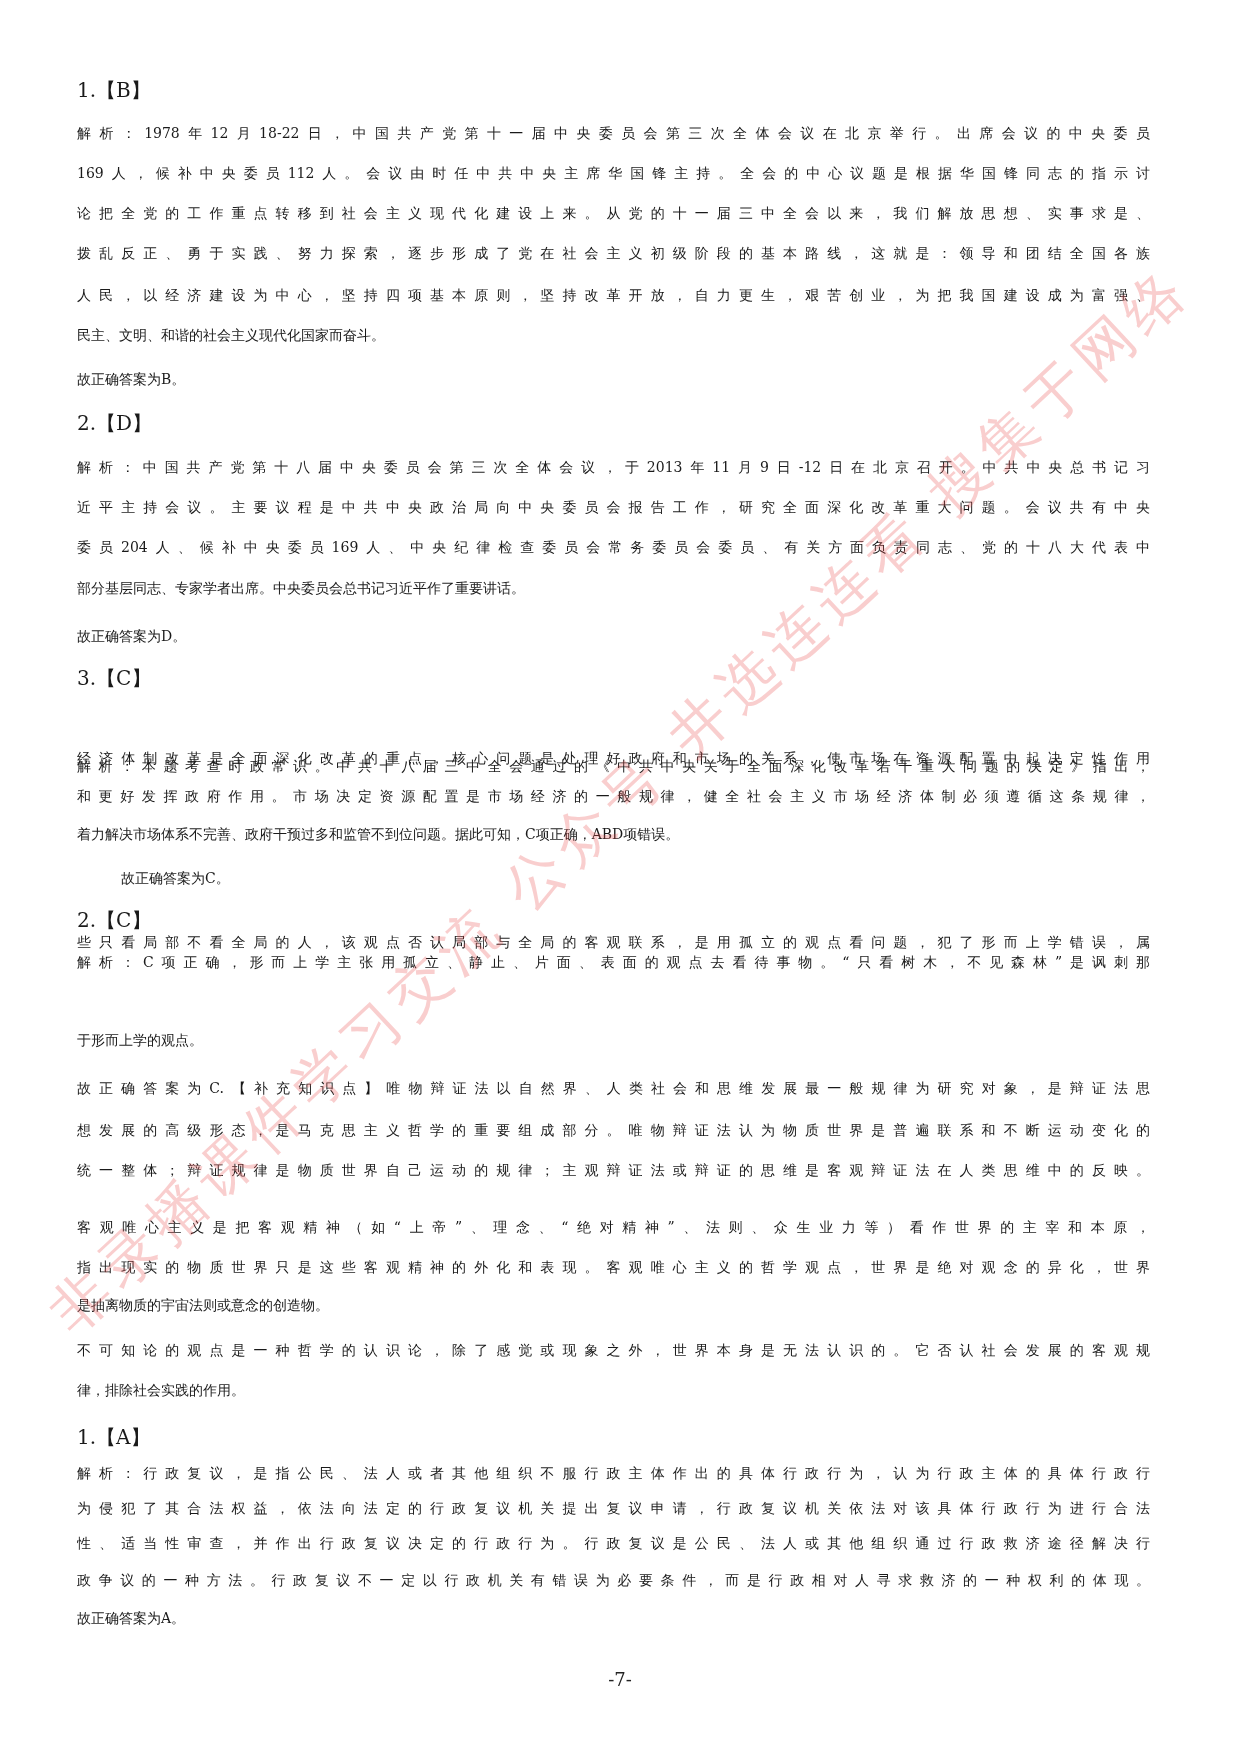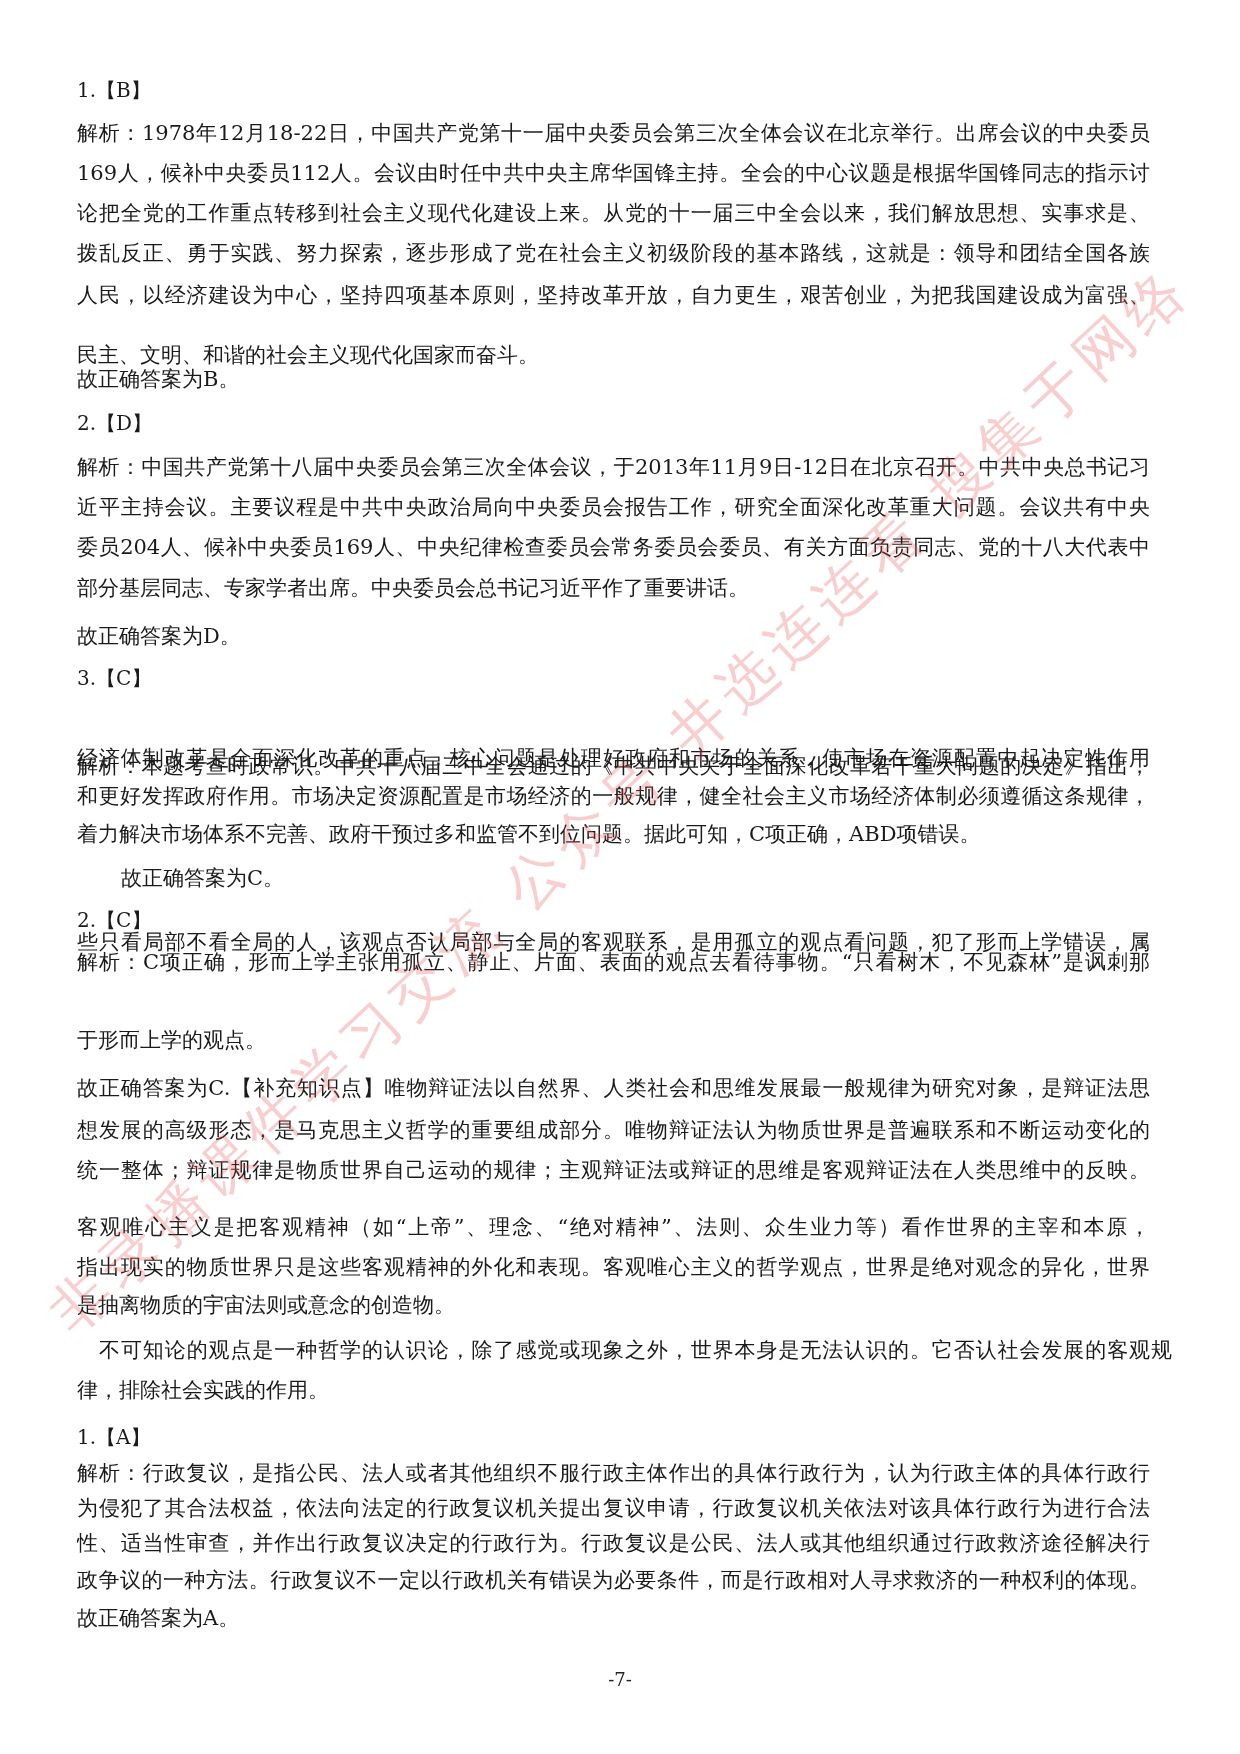--- a/index.html
+++ b/index.html
@@ -1,41 +1,41 @@
 <!DOCTYPE html>
 <html><head>
 <meta charset="utf-8">
 <style>
   html, body { margin: 0; padding: 0; background: #ffffff; }
   body { width: 1240px; height: 1754px; position: relative; overflow: hidden;
          font-family: "DejaVu Serif", "Liberation Serif", serif; color: #1a1a1a; }
   .page { position: absolute; left: 0; top: 0; width: 1240px; height: 1754px; background: #fff; }
   .line { position: absolute; left: 77px; width: 1073px; height: 30px; line-height: 30px;
-          font-size: 21px; white-space: nowrap; letter-spacing: 0px; }
+          font-size: 14px; white-space: nowrap; letter-spacing: 0px; }
   .line.full { text-align: justify; text-align-last: justify; white-space: normal; overflow: hidden; }
   .line.head { font-size: 20px; }
   .pagenum { position: absolute; left: 570px; width: 100px; top: 1668px; text-align: center;
              font-size: 18px; line-height: 24px; color: #222; }
   .watermark { position: absolute; left: 620px; top: 800px; transform: translate(-50%, -50%) rotate(-43deg);
                white-space: nowrap; font-size: 58px; color: rgba(235, 80, 80, 0.28);
                font-family: "DejaVu Sans", "Liberation Sans", sans-serif; letter-spacing: 8px;
                pointer-events: none; z-index: 5; }
 </style>
 </head>
 <body>
 
 <div class="page">
   <div id="lines">
       <div class="line head" style="top: 75px;">1.【B】</div>
       <div class="line full" style="top: 118px;">解析：1978年12月18-22日，中国共产党第十一届中央委员会第三次全体会议在北京举行。出席会议的中央委员</div>
       <div class="line full" style="top: 158px;">169人，候补中央委员112人。会议由时任中共中央主席华国锋主持。全会的中心议题是根据华国锋同志的指示讨</div>
       <div class="line full" style="top: 198px;">论把全党的工作重点转移到社会主义现代化建设上来。从党的十一届三中全会以来，我们解放思想、实事求是、</div>
       <div class="line full" style="top: 238px;">拨乱反正、勇于实践、努力探索，逐步形成了党在社会主义初级阶段的基本路线，这就是：领导和团结全国各族</div>
       <div class="line full" style="top: 280px;">人民，以经济建设为中心，坚持四项基本原则，坚持改革开放，自力更生，艰苦创业，为把我国建设成为富强、</div>
-      <div class="line " style="top: 340px; font-family: Liberation Serif, serif;">民主、文明、和谐的社会主义现代化国家而奋斗。</div>
+      <div class="line " style="top: 320px;">民主、文明、和谐的社会主义现代化国家而奋斗。</div>
       <div class="line " style="top: 364px;">故正确答案为B。</div>
       <div class="line head" style="top: 408px;">2.【D】</div>
       <div class="line full" style="top: 452px;">解析：中国共产党第十八届中央委员会第三次全体会议，于2013年11月9日-12日在北京召开。中共中央总书记习</div>
       <div class="line full" style="top: 492px;">近平主持会议。主要议程是中共中央政治局向中央委员会报告工作，研究全面深化改革重大问题。会议共有中央</div>
       <div class="line full" style="top: 532px;">委员204人、候补中央委员169人、中央纪律检查委员会常务委员会委员、有关方面负责同志、党的十八大代表中</div>
       <div class="line " style="top: 573px;">部分基层同志、专家学者出席。中央委员会总书记习近平作了重要讲话。</div>
       <div class="line " style="top: 621px;">故正确答案为D。</div>
       <div class="line head" style="top: 663px;">3.【C】</div>
       <div class="line full" style="top: 705px; margin-top: 46px;">解析：本题考查时政常识。中共十八届三中全会通过的《中共中央关于全面深化改革若干重大问题的决定》指出，</div>
       <div class="line full" style="top: 743px;">经济体制改革是全面深化改革的重点，核心问题是处理好政府和市场的关系，使市场在资源配置中起决定性作用</div>
@@ -45,21 +45,21 @@
       <div class="line head" style="top: 905px;">2.【C】</div>
       <div class="line full" style="top: 947px;">解析：C项正确，形而上学主张用孤立、静止、片面、表面的观点去看待事物。“只看树木，不见森林”是讽刺那</div>
       <div class="line full" style="top: 927px;">些只看局部不看全局的人，该观点否认局部与全局的客观联系，是用孤立的观点看问题，犯了形而上学错误，属</div>
       <div class="line " style="top: 1025px;">于形而上学的观点。</div>
       <div class="line full" style="top: 1073px;">故正确答案为C.【补充知识点】唯物辩证法以自然界、人类社会和思维发展最一般规律为研究对象，是辩证法思</div>
       <div class="line full" style="top: 1115px;">想发展的高级形态，是马克思主义哲学的重要组成部分。唯物辩证法认为物质世界是普遍联系和不断运动变化的</div>
       <div class="line full" style="top: 1155px;">统一整体；辩证规律是物质世界自己运动的规律；主观辩证法或辩证的思维是客观辩证法在人类思维中的反映。</div>
       <div class="line full" style="top: 1212px;">客观唯心主义是把客观精神（如“上帝”、理念、“绝对精神”、法则、众生业力等）看作世界的主宰和本原，</div>
       <div class="line full" style="top: 1252px;">指出现实的物质世界只是这些客观精神的外化和表现。客观唯心主义的哲学观点，世界是绝对观念的异化，世界</div>
       <div class="line " style="top: 1290px;">是抽离物质的宇宙法则或意念的创造物。</div>
-      <div class="line full" style="top: 1335px; margin-left: 22px;">不可知论的观点是一种哲学的认识论，除了感觉或现象之外，世界本身是无法认识的。它否认社会发展的客观规</div>
+      <div class="line full" style="top: 1335px;">不可知论的观点是一种哲学的认识论，除了感觉或现象之外，世界本身是无法认识的。它否认社会发展的客观规</div>
       <div class="line " style="top: 1375px;">律，排除社会实践的作用。</div>
       <div class="line head" style="top: 1422px;">1.【A】</div>
       <div class="line full" style="top: 1458px;">解析：行政复议，是指公民、法人或者其他组织不服行政主体作出的具体行政行为，认为行政主体的具体行政行</div>
       <div class="line full" style="top: 1493px;">为侵犯了其合法权益，依法向法定的行政复议机关提出复议申请，行政复议机关依法对该具体行政行为进行合法</div>
       <div class="line full" style="top: 1528px;">性、适当性审查，并作出行政复议决定的行政行为。行政复议是公民、法人或其他组织通过行政救济途径解决行</div>
       <div class="line full" style="top: 1565px;">政争议的一种方法。行政复议不一定以行政机关有错误为必要条件，而是行政相对人寻求救济的一种权利的体现。</div>
       <div class="line " style="top: 1603px;">故正确答案为A。</div>
     </div>
   <div class="pagenum">-7-</div>
   <div class="watermark">非录播课件学习交流 公众号 井选连连看 搜集于网络</div>

